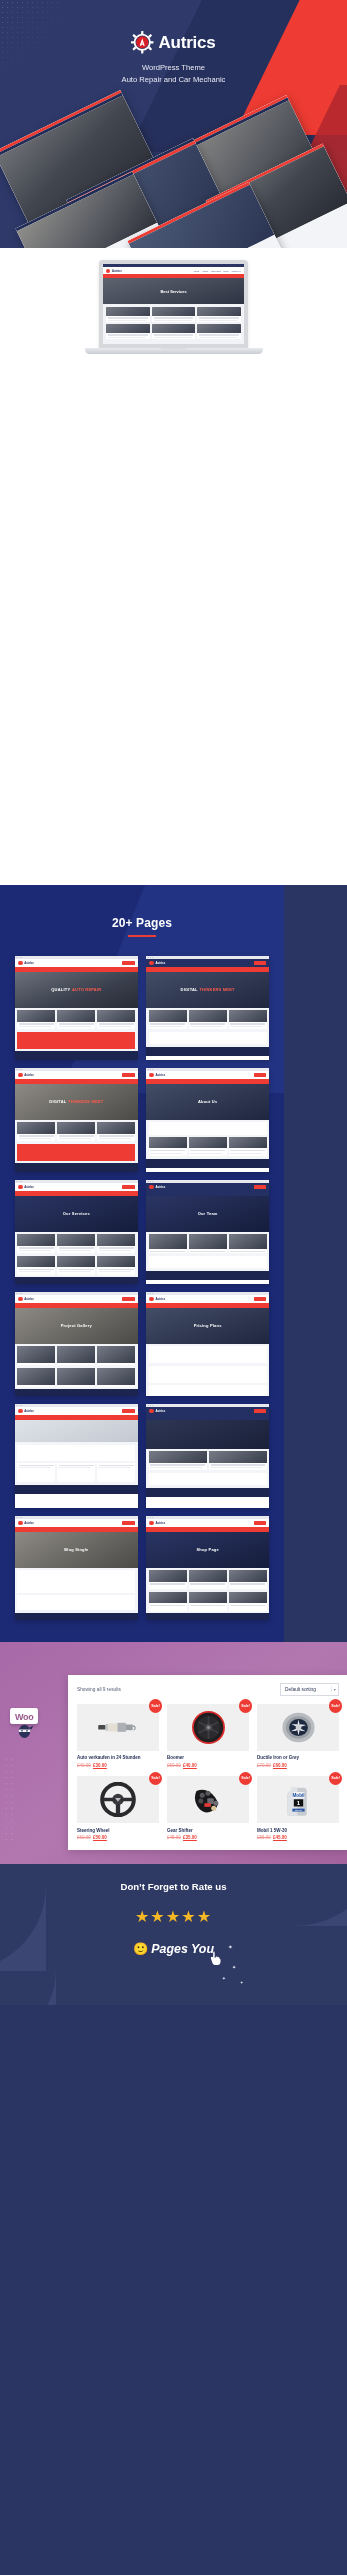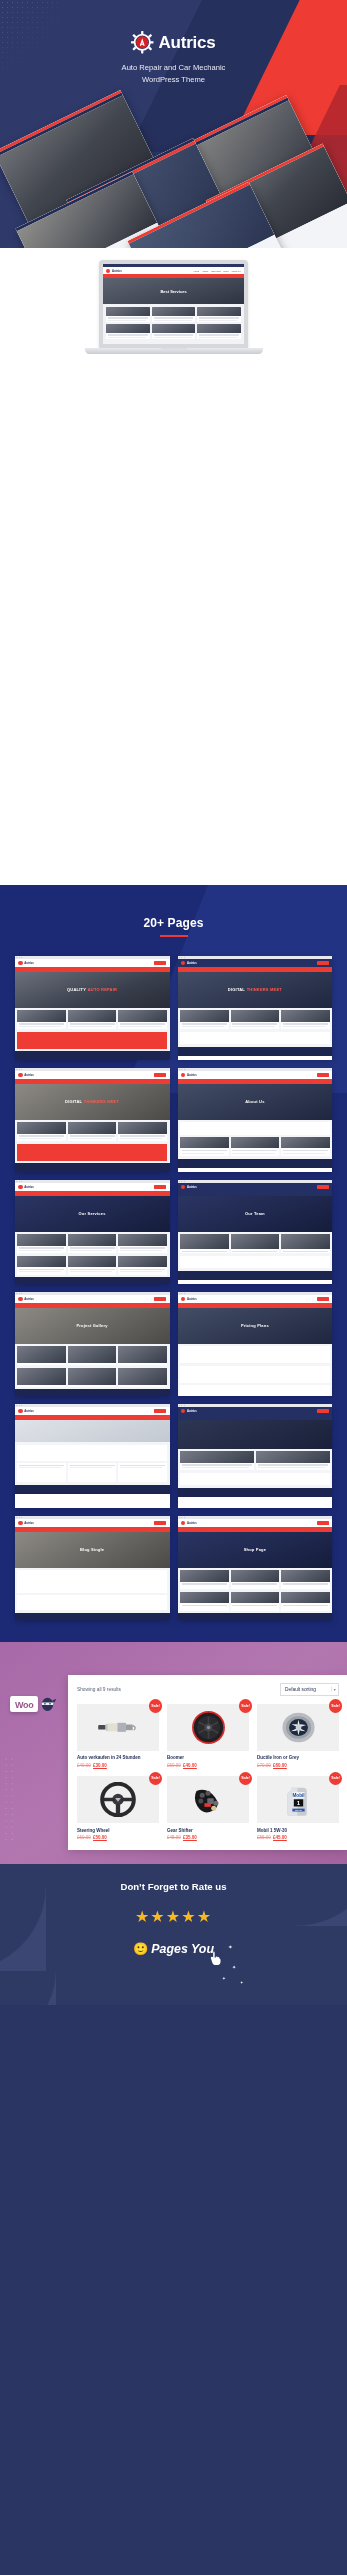--- a/index.html
+++ b/index.html
@@ -159,21 +159,21 @@
     left: -14px;
   }
   .lap-notch {
     position:absolute; left:50%; top:0; transform:translateX(-50%);
     width:26px; height:2.8px; background:#dcdee3; border-radius:0 0 2.8px 2.8px;
   }
 
   
   .pages-sec {
     position: relative;
-    width: 347px;
+    width: 284px;
     background: #1c2a76;
     padding: 31px 0 22.5px;
     overflow: hidden;
   }
   .pages-sec::before {
     content:"";
     position:absolute; right:-68px; top:-34px;
     width:242px; height:242px;
     background:#233383;
     transform: skewX(-22deg);
@@ -256,23 +256,23 @@
     width:12.4px; height:85px;
     background-image: radial-gradient(#c49bc2 0.6px, transparent 0.6px);
     background-size: 6.2px 6.2px;
   }
   .shop-title {
     text-align:center; color:#fff;
     font-size:10.7px; font-weight:bold;
     position:relative; z-index:3;
   }
   .woo-badge {
-    position:absolute; left:10px; top:54px;
+    position:absolute; left:10px; top:66px;
     z-index:4;
-    display:flex; flex-direction:row; align-items:center;
+    display:flex; flex-direction:column; align-items:center;
   }
   .woo-mark {
     background:#fff; color:#96588a;
     font-weight:bold; font-size:9px;
     padding:3.4px 5px 2.8px; border-radius:2.3px;
     letter-spacing:-0.3px;
     box-shadow:0 1.1px 3.4px rgba(0,0,0,.18);
   }
   .woo-ninja {
     width:19px;height:17px;margin-top:-2.3px;
@@ -384,22 +384,22 @@
             <rect x="80" y="70" width="10" height="16" rx="2" transform="rotate(-45 85 78)"></rect>
           </g>
           <circle cx="50" cy="50" r="34" fill="none" stroke="#ffffff" stroke-width="8"></circle>
           <circle cx="50" cy="50" r="27" fill="#d81f26"></circle>
           <path d="M50 32 L61 66 L55 66 L50 50 L45 66 L39 66 Z" fill="#ffffff"></path>
           <rect x="42" y="56" width="16" height="5" fill="#ffffff"></rect>
         </svg>
         <span class="logo-text">Autrics</span>
       </div>
       <div class="tagline">
+        <div>WordPress Theme</div>
         <div>Auto Repair and Car Mechanic</div>
-        <div>WordPress Theme</div>
       </div>
     </div>
 
     <div class="collage">
       <div class="shot sA">
         <div class="bar-red"></div>
           <div class="bar-nav"></div>
         <div class="photo" style="height:85px"></div>
         <div class="body-l" style="height:45px"></div>
       </div>

